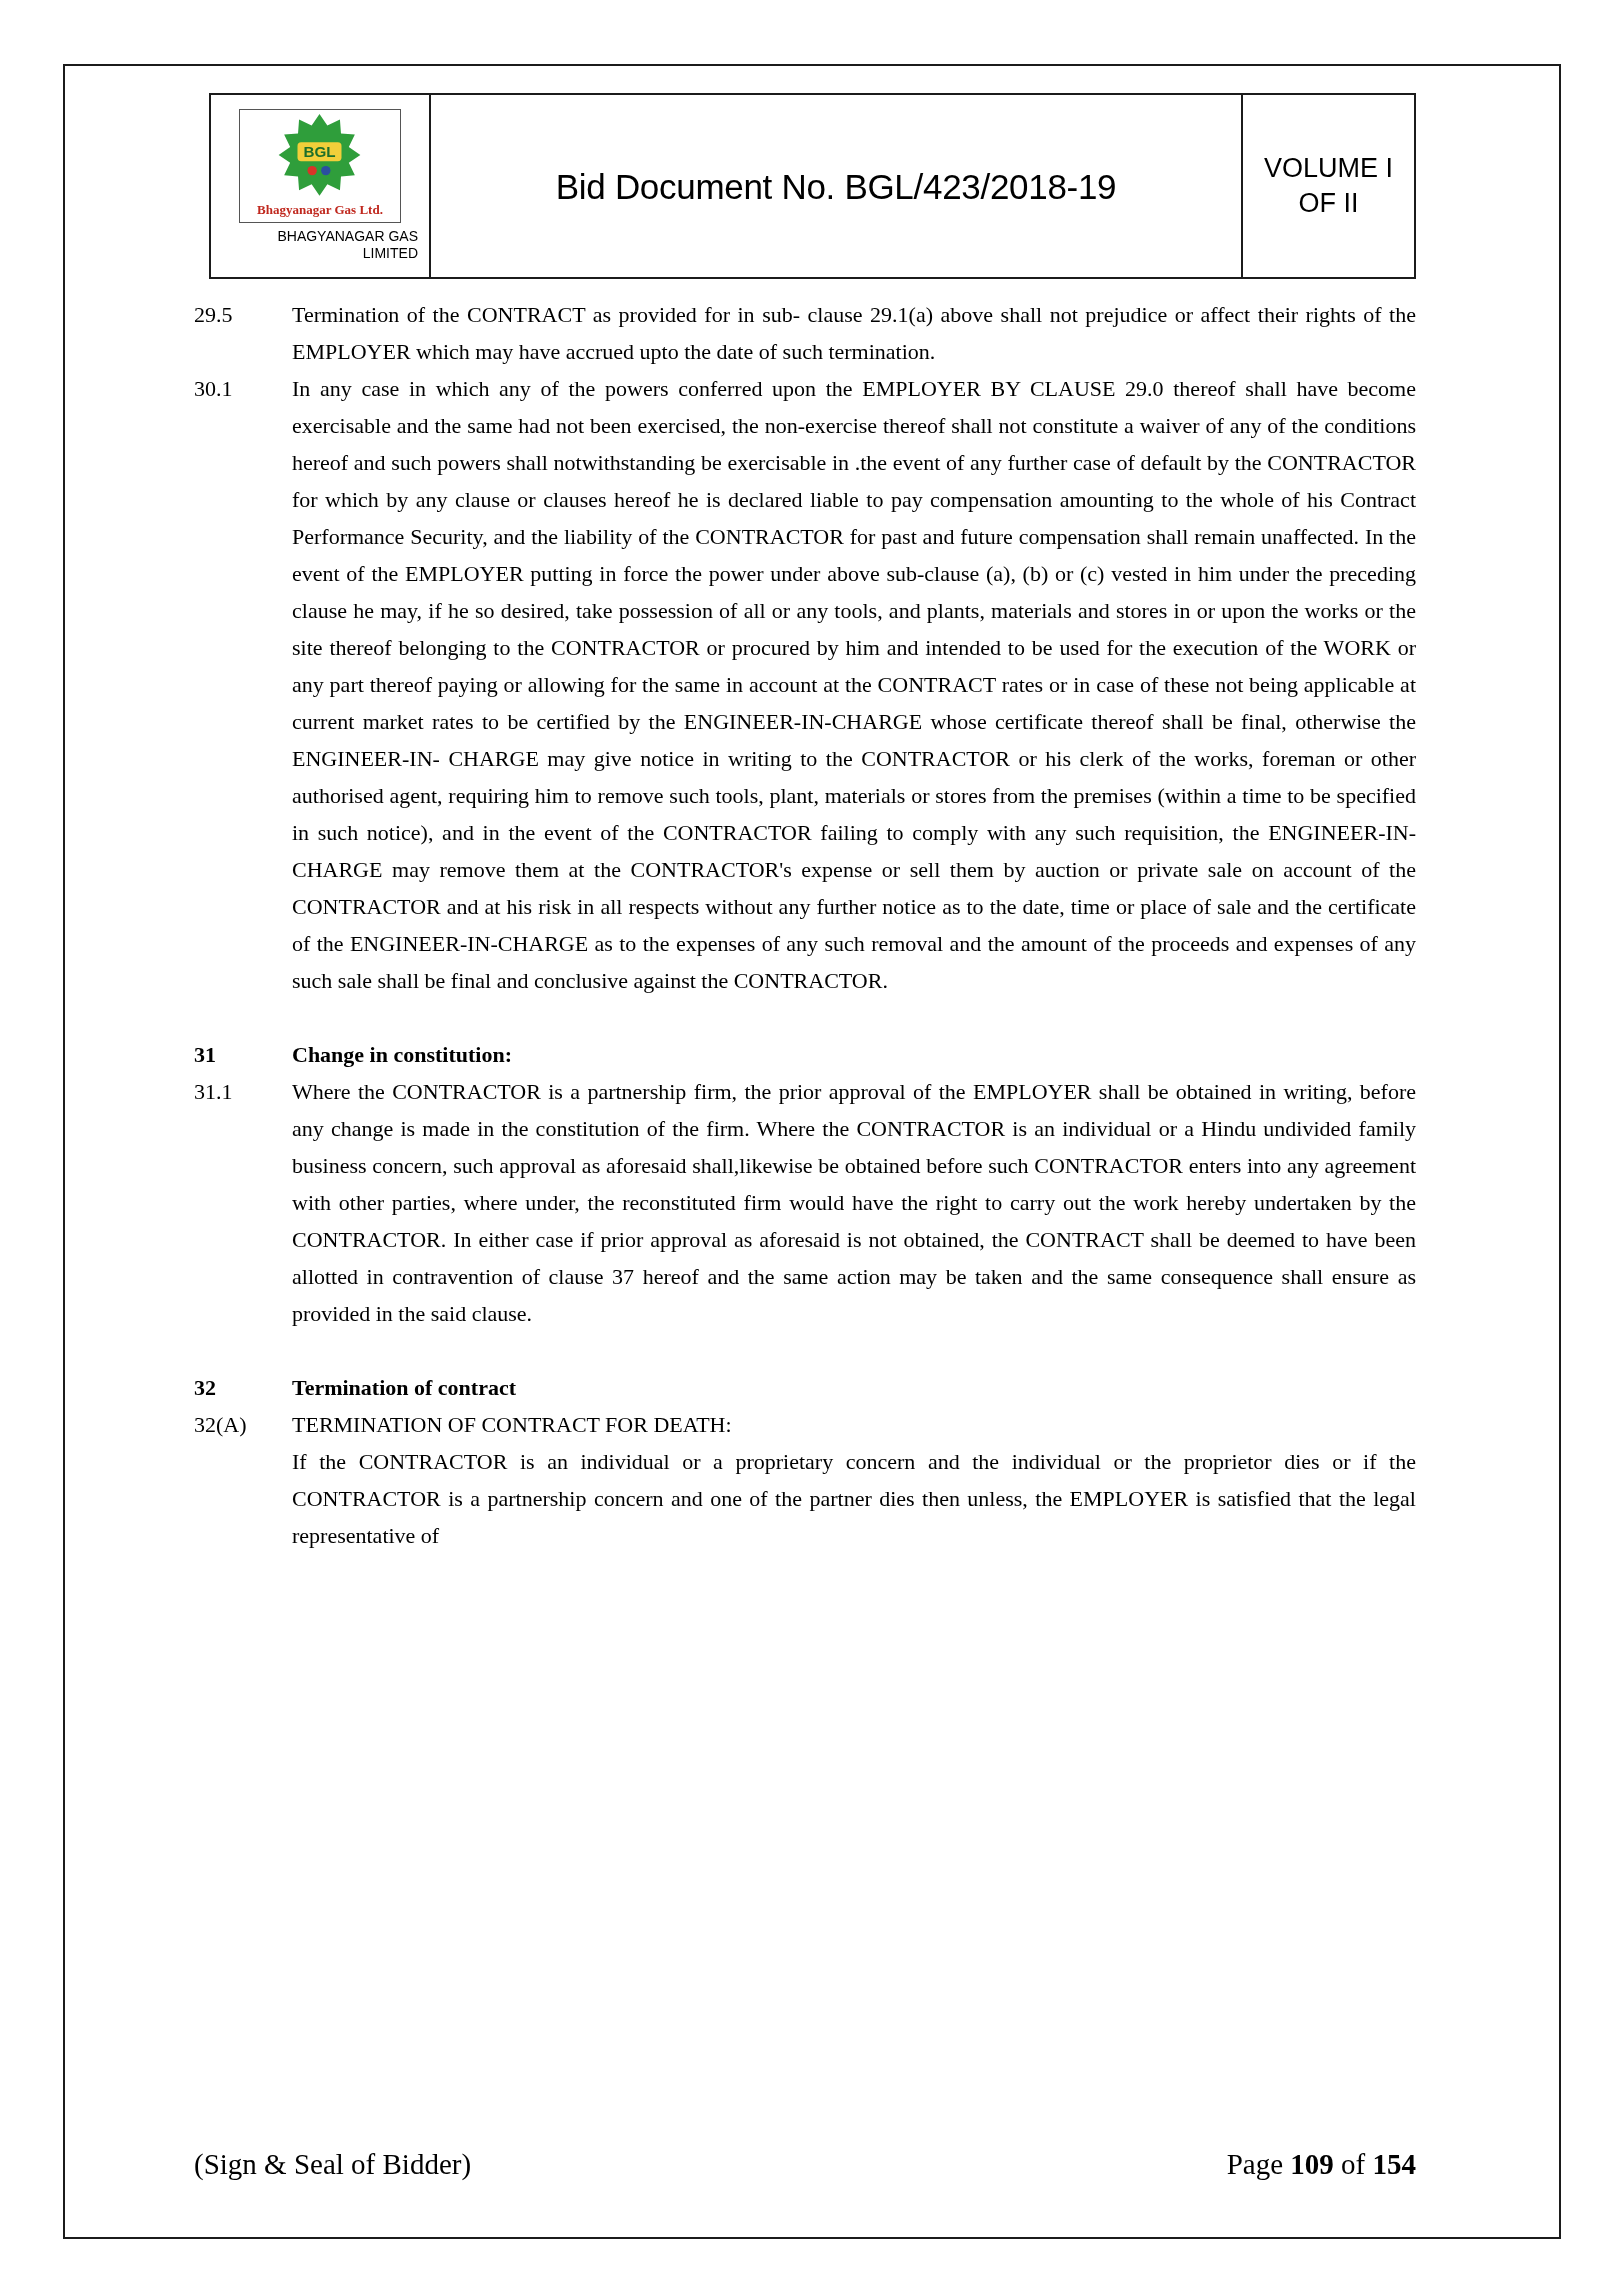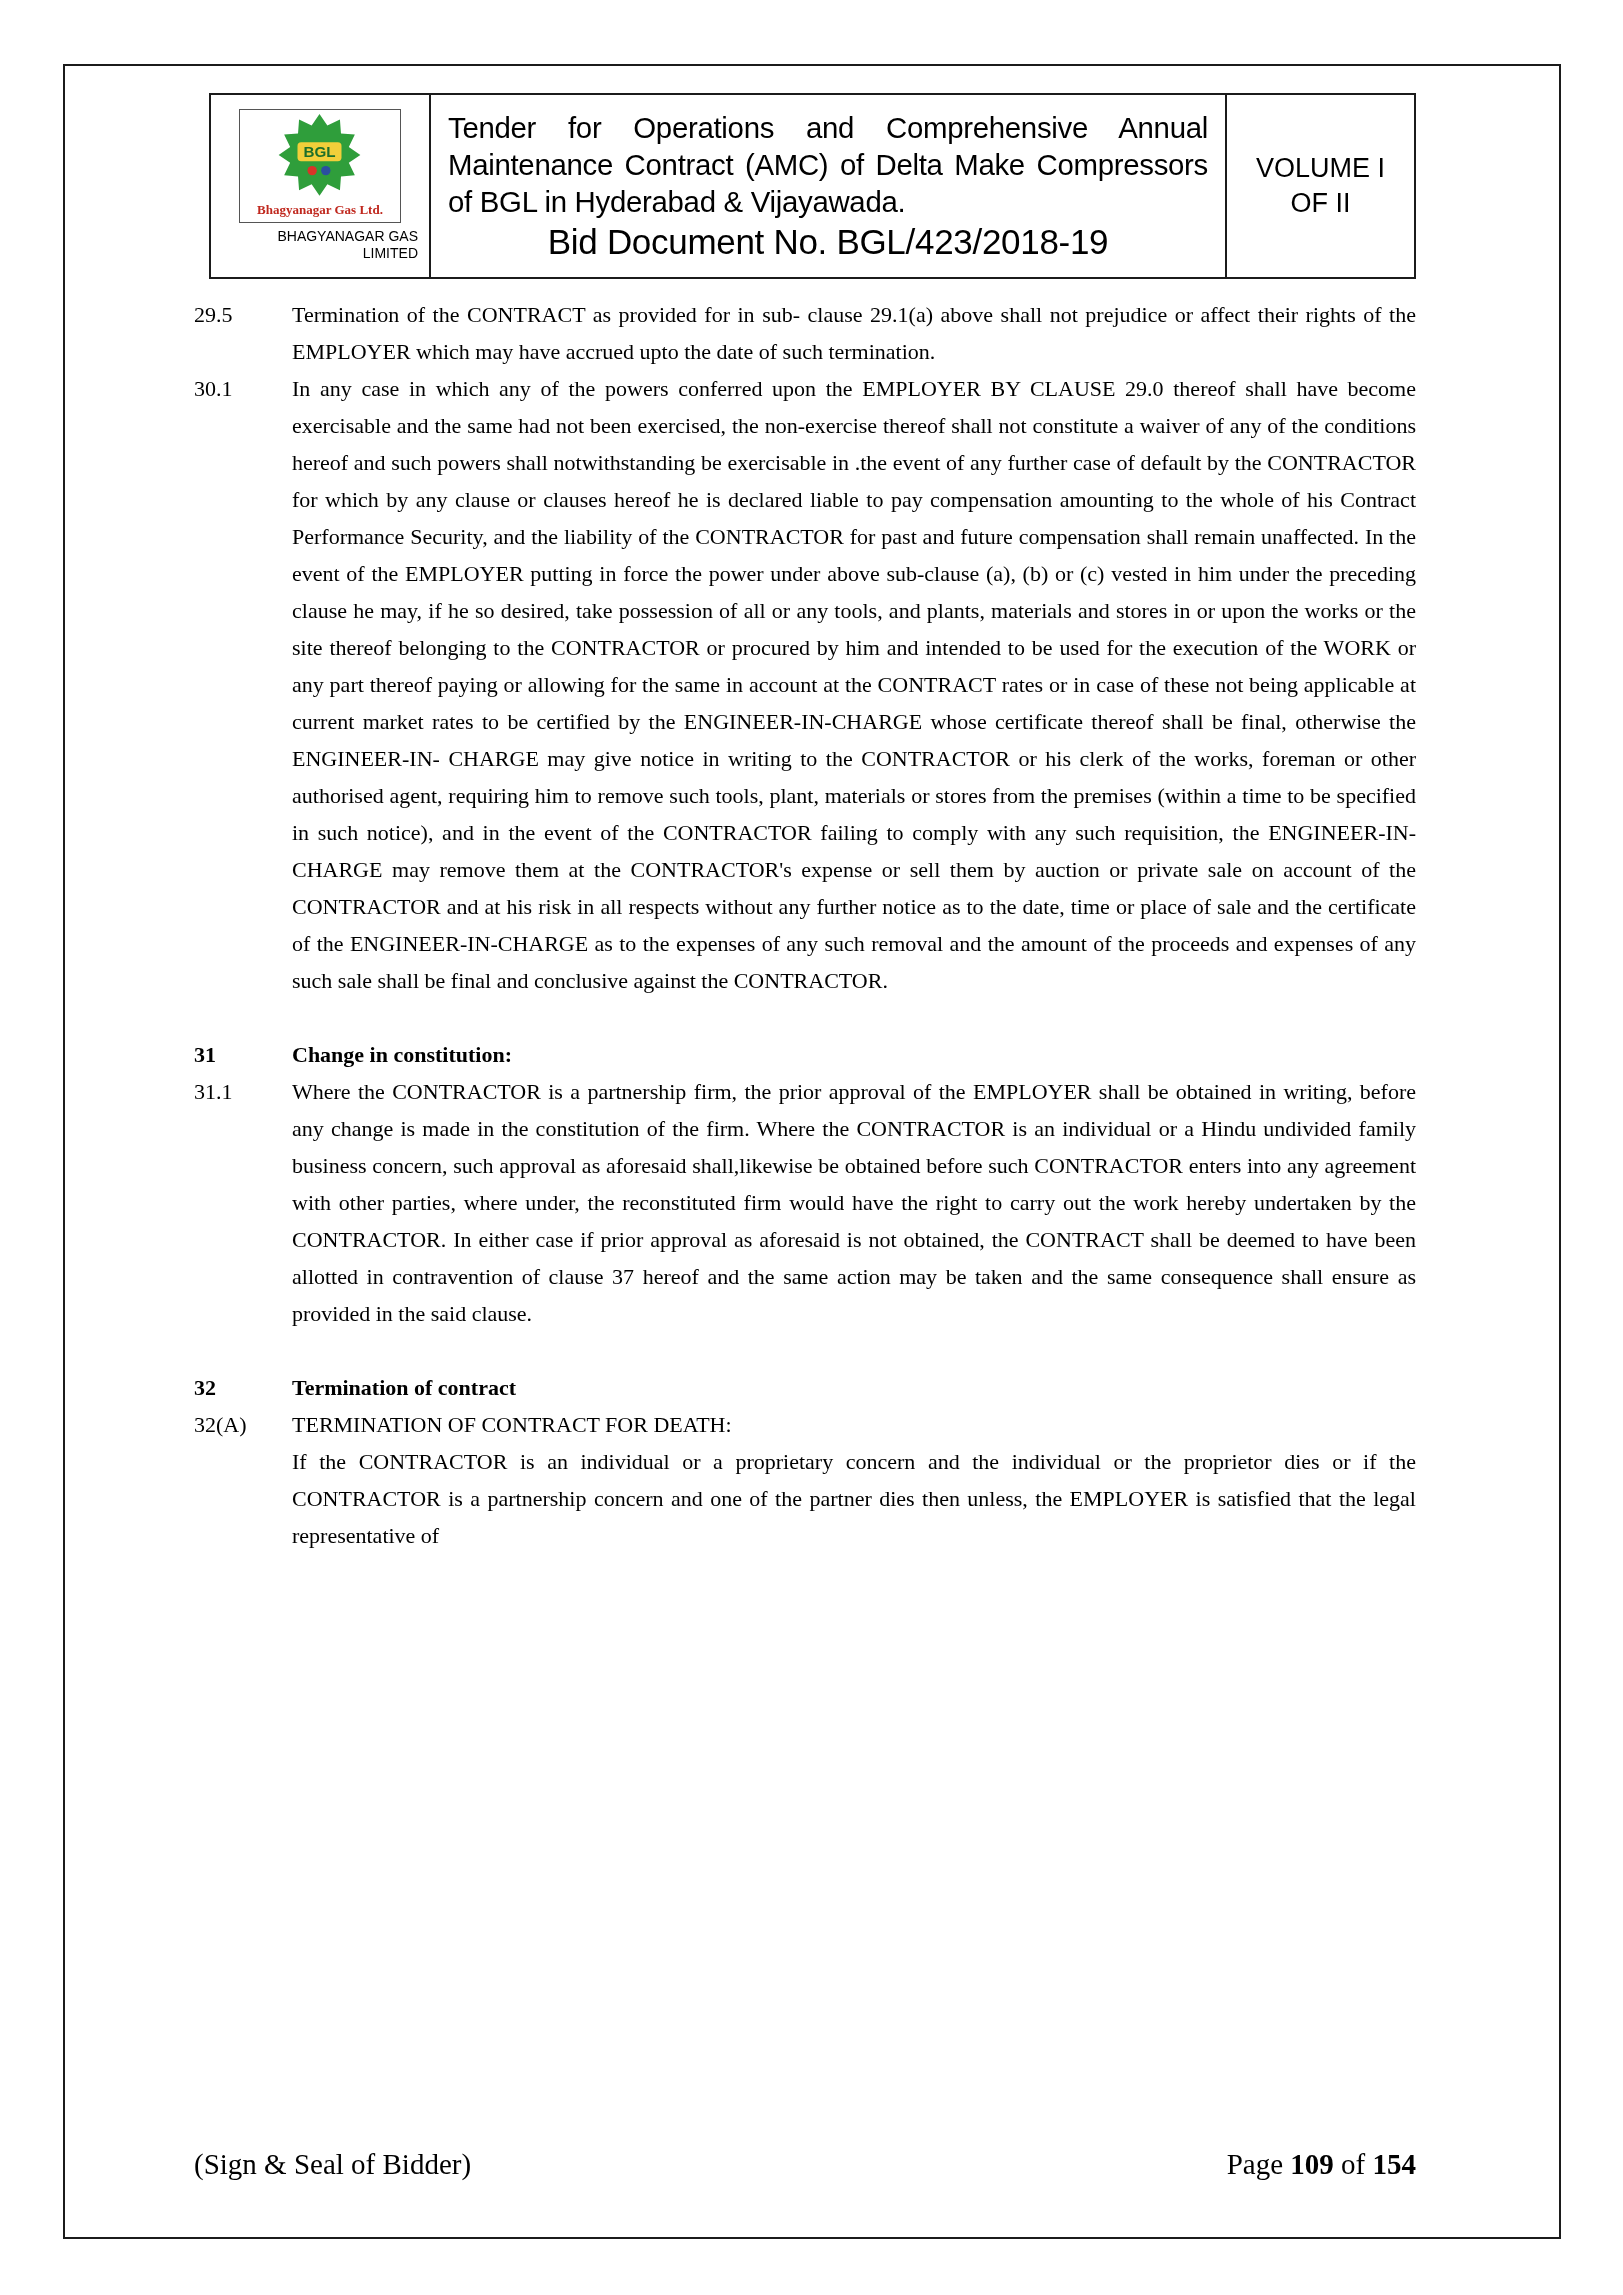--- a/index.html
+++ b/index.html
@@ -72,21 +72,21 @@
     text-align: justify;
     letter-spacing: -0.3px;
   }
   .bid-line {
     font-size: 35px;
     text-align: center;
     letter-spacing: -0.3px;
     margin-top: 1.3px;
   }
   .volume-cell {
-    width: 187px;
+    width: 171px;
     display: flex; flex-direction: column;
     align-items: center; justify-content: center;
     font-size: 27px;
     line-height: 1.3;
   }
 
   
   .doc-body {
     position: absolute;
     left: 194px; top: 296px;
@@ -131,21 +131,20 @@
           <text x="100" y="84" font-size="29" font-weight="bold" fill="#1c6f2a" text-anchor="middle" font-family="Liberation Sans, sans-serif">BGL</text>
           <circle cx="86" cy="110" r="9" fill="#d93428"></circle>
           <circle cx="112" cy="110" r="9" fill="#2b4fa0"></circle>
         </svg>
         <div class="logo-caption">Bhagyanagar Gas Ltd.</div>
       </div>
       <div class="company-name">BHAGYANAGAR GAS LIMITED</div>
     </div>
 
     <div class="title-cell">
-      <div class="tender-title">Tender for Operations and Comprehensive Annual Maintenance Contract (AMC) of Delta Make Compressors of BGL in Hyderabad &amp; Vijayawada.</div>
       <div class="bid-line">Bid Document No. BGL/423/2018-19</div>
     </div>
 
     <div class="volume-cell">
       <div>VOLUME I</div>
       <div>OF II</div>
     </div>
 
   </header>
 

